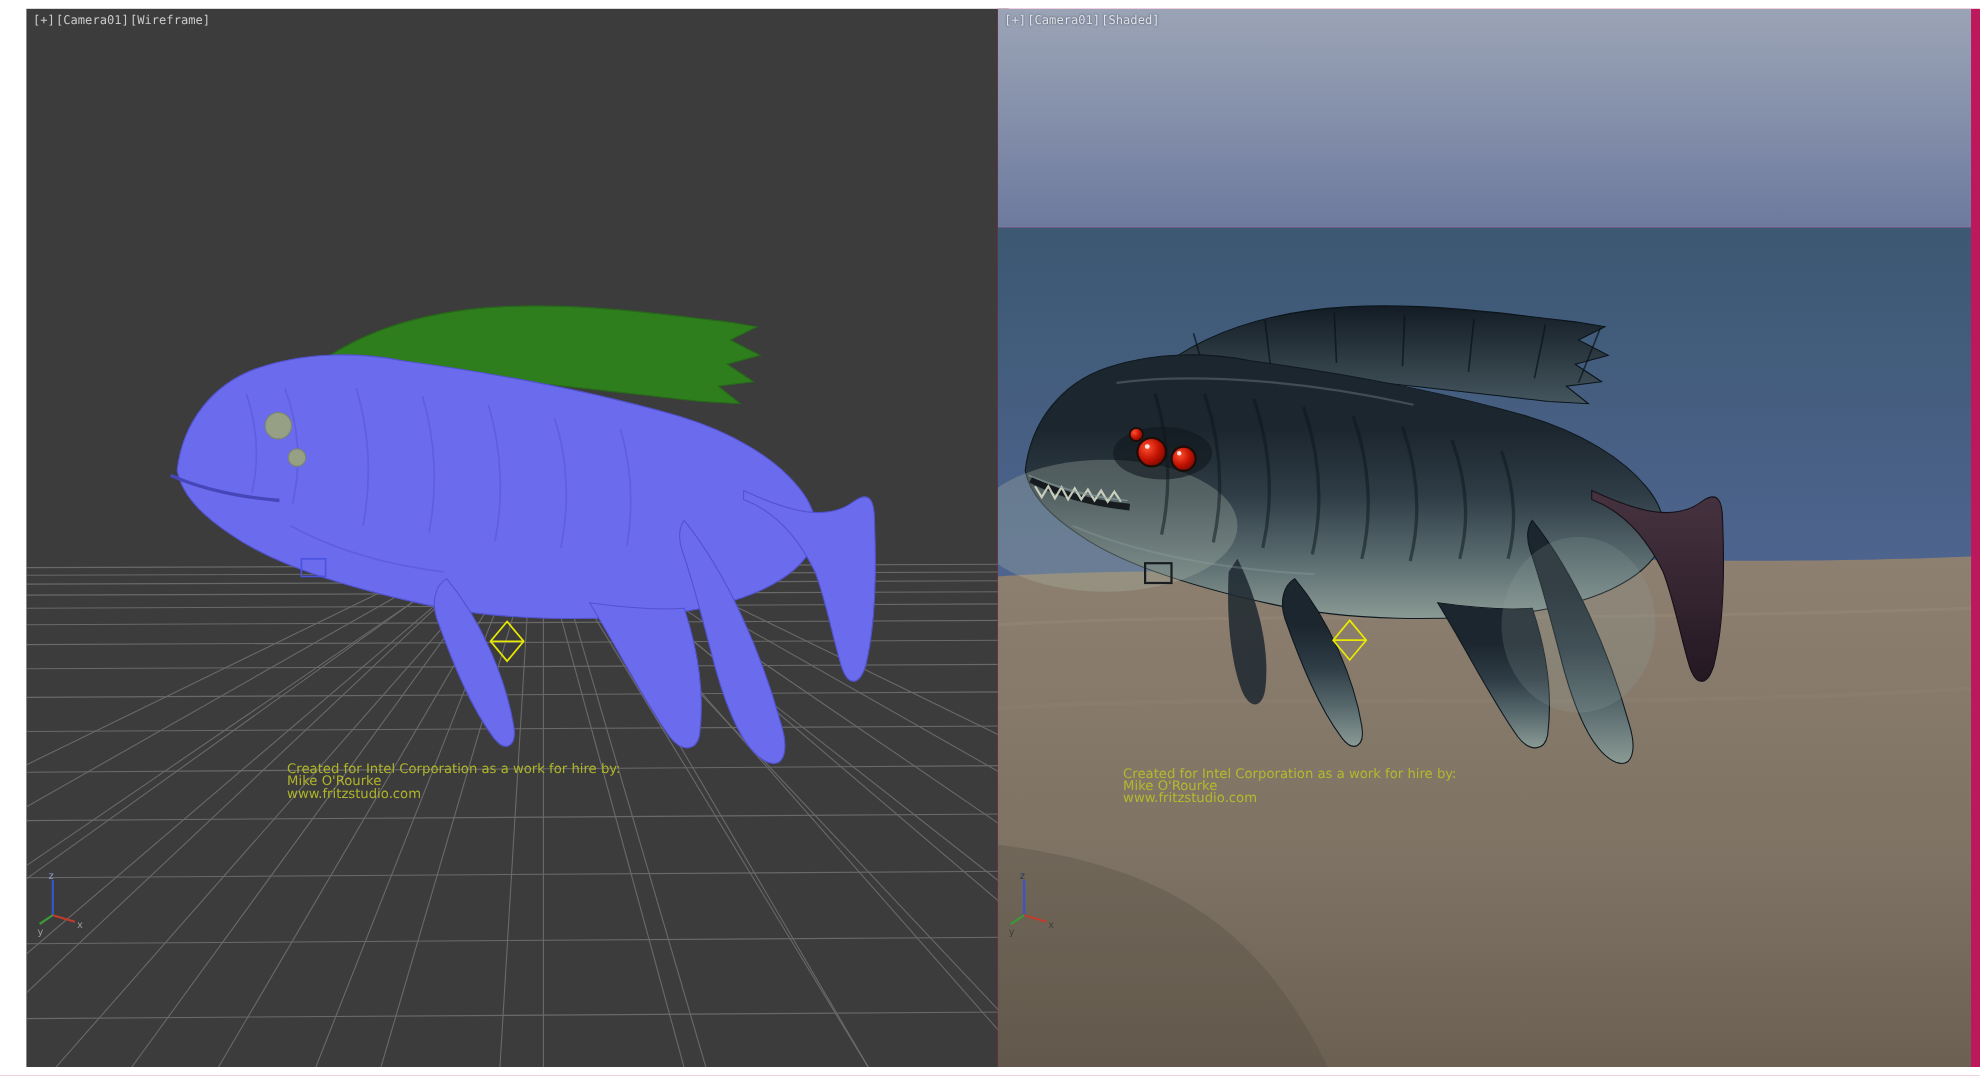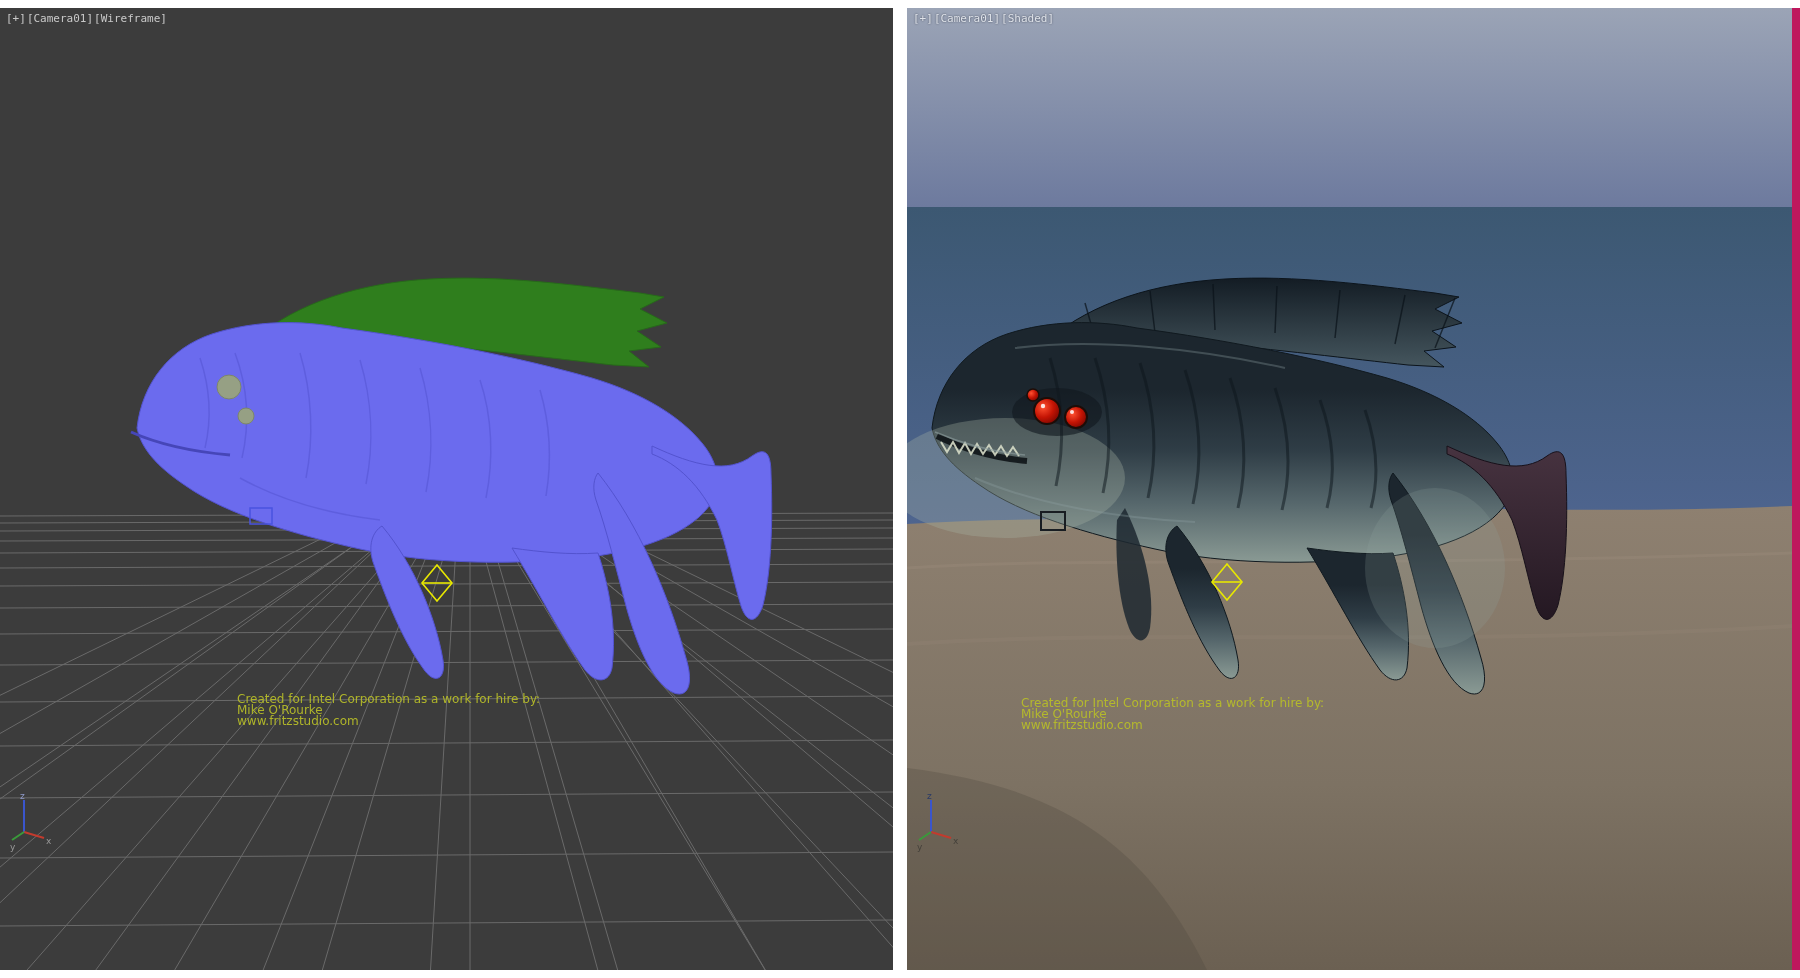--- a/index.html
+++ b/index.html
@@ -1,21 +1,21 @@
 <!DOCTYPE html>
 <html><head>
 <meta charset="utf-8">
 <style>
   html,body{margin:0;padding:0;}
   body{
     width:1800px;height:978px;position:relative;background:#ffffff;overflow:hidden;
     font-family:"DejaVu Sans", sans-serif;
   }
   .viewport{position:absolute;top:8px;height:962px;overflow:hidden;background:#3c3c3c;}
-  #vp-left{left:0;width:893px;}
+  #vp-left{left:24px;width:893px;}
   #vp-right{left:907px;width:988px;background:#be185d;}
   .scene{position:absolute;left:0;top:0;}
   .vp-label{
     position:absolute;top:4px;left:6px;z-index:6;cursor:default;
     font:11px "DejaVu Sans Mono", monospace;letter-spacing:0;
   }
   #vp-left .vp-label{color:#c9c9c9;}
   #vp-right .vp-label{color:#dfe3ea;text-shadow:0 0 2px rgba(20,25,40,.7);}
   .vp-label span{margin-right:1px;}
   .watermark{

